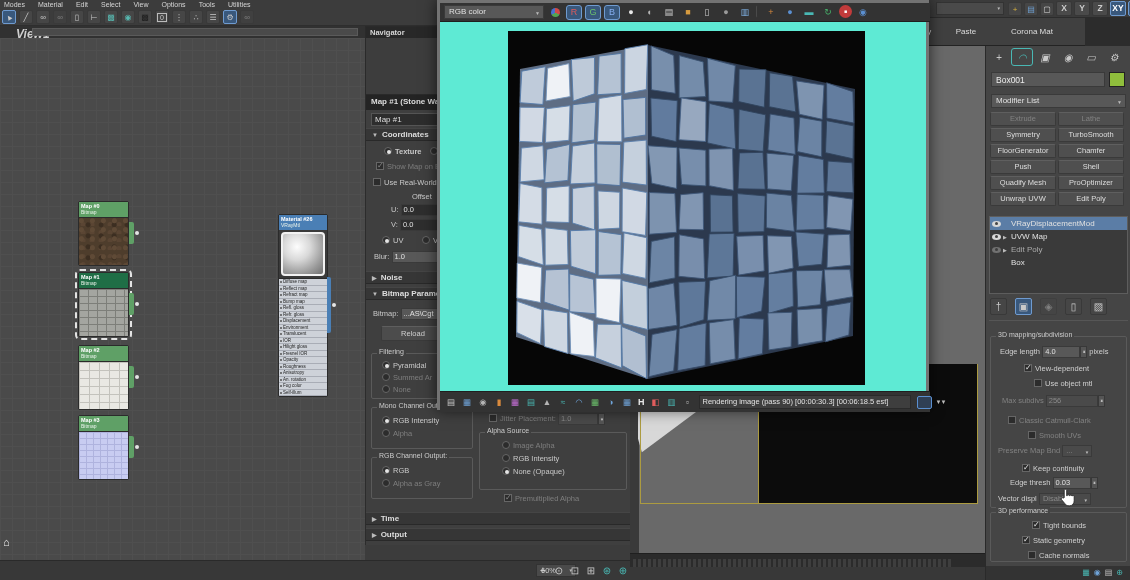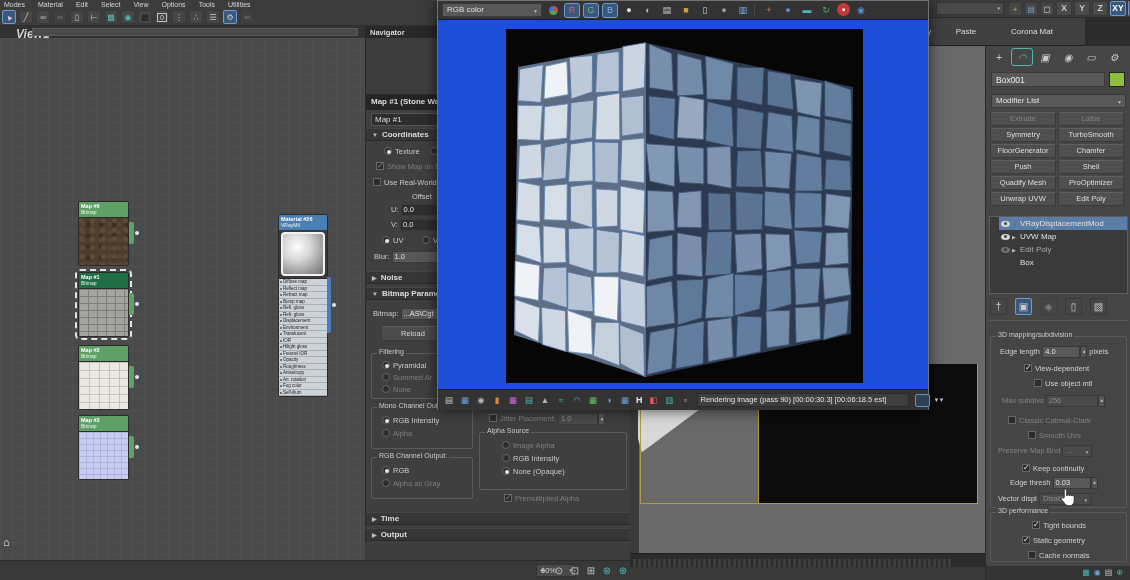--- a/index.html
+++ b/index.html
@@ -149,41 +149,41 @@
   .cpname{position:absolute;left:5px;top:26px;width:114px;height:15px;background:#585858;border:1px solid #3a3a3a;
           font-size:8.5px;color:#eee;padding:2px 0 0 4px;}
   .swatch{position:absolute;left:123px;top:26px;width:16px;height:15px;background:#8fbe3c;border:1px solid #222;}
   .modlist{position:absolute;left:5px;top:48px;width:135px;height:14px;background:#585858;border:1px solid #3a3a3a;
            font-size:8px;color:#e2e2e2;padding:1px 0 0 4px;}
   .modlist::after{content:"▼";position:absolute;right:3px;top:4px;font-size:5px;color:#bbb;}
   .modgrid{position:absolute;left:4px;top:66px;width:138px;display:flex;flex-wrap:wrap;gap:2px;}
   .modbtn{width:66px;height:14px;background:#4f4f4f;border:1px solid #3a3a3a;border-top-color:#5f5f5f;border-radius:2px;
           color:#dedede;font-size:7.5px;text-align:center;line-height:12px;overflow:hidden;}
   .modbtn.disabled{color:#828282;}
-  .stack{position:absolute;left:3px;top:170px;width:139px;height:78px;background:#3a3a3a;border:1px solid #5d5d5d;padding-left:9px;}
+  .stack{position:absolute;left:3px;top:170px;width:139px;height:78px;background:#3a3a3a;border:1px solid #5d5d5d;}
   .srow{height:13px;display:flex;align-items:center;font-size:8px;color:#e0e0e0;padding-left:2px;gap:2px;}
   .srow.sel{background:#5b7da6;}
   .srow .eye{width:9px;height:6px;background:#d8d8d8;border-radius:50%;flex:none;position:relative;}
   .srow .eye::after{content:"";position:absolute;left:3px;top:1.5px;width:3px;height:3px;background:#444;border-radius:50%;}
   .srow.dimmed .eye{opacity:.35;}
   .srow.leaf .eye{visibility:hidden;}
   .srow .arr{width:6px;flex:none;font-size:5px;color:#bbb;visibility:hidden;}
   .srow.arrow .arr{visibility:visible;}
   .srow.dimmed{color:#aaa;}
   .stacktools{position:absolute;left:4px;top:252px;display:flex;gap:8px;}
   .stacktools .ticon{width:17px;height:17px;font-size:10px;}
   .cpdivider{position:absolute;left:3px;top:274px;width:139px;height:1px;background:#2e2e2e;border-bottom:1px solid #565656;}
   .crow{position:absolute;font-size:7.5px;color:#cfcfcf;white-space:nowrap;height:12px;line-height:12px;}
   .crow.dim{color:#828282;}
   .cpfoot{position:absolute;left:0;top:520px;width:145px;height:14px;background:#333;display:flex;gap:4px;
           justify-content:flex-end;padding:2px 8px 0 0;}
   .cpfoot i{font-style:normal;font-size:8px;}
 
   
-  .vfb{position:absolute;left:437px;top:0;width:492px;height:410px;background:#1d4ed8;border:1px solid #737373;
+  .vfb{position:absolute;left:437px;top:0;width:492px;height:410px;background:#5eead4;border:3px solid #737373;
        box-shadow:0 0 14px rgba(0,0,0,.65);z-index:5;}
   .vfbtb{position:absolute;left:0;top:0;width:490px;height:19px;background:#333;border-bottom:1px solid #1f1f1f;
          display:flex;align-items:center;gap:3px;padding-left:4px;}
   .chandd{width:100px;height:14px;background:#585858;border:1px solid #3a3a3a;font-size:8px;color:#e0e0e0;
           padding:1px 0 0 4px;position:relative;flex:none;}
   .chandd::after{content:"▼";position:absolute;right:3px;top:4px;font-size:5px;color:#bbb;}
   .vfbtb .ticon{width:16px;height:15px;background:transparent;border-color:transparent;font-size:9px;flex:none;}
   .vfbtb .ticon.act{background:#39587c;border:1px solid #6f9bd0;border-radius:3px;}
   .vfbtb .ticon.sep{width:4px;border-left:1px solid #4a4a4a;height:13px;}
   .vfbtb .ticon.tri i{width:9px;height:9px;border-radius:50%;display:inline-block;
@@ -397,21 +397,21 @@
     <aside class="navigator">
       <div class="navhead">Navigator</div>
       <div class="navbody"></div>
     </aside>
 
     <section class="ppanel">
       <div class="ptitle">Map #1 (Stone Wall_</div>
       <div class="nmfield">Map #1</div>
 
       <div class="rollout" style="top:33px;"><i>▼</i><span>Coordinates</span></div>
-      <div class="prow" style="left:18px;top:51px;"><span class="rb on"></span><span>Texture</span></div>
+      <div class="prow" style="left:18px;top:51px;font-weight:bold;"><span class="rb on"></span><span>Texture</span></div>
       <div class="prow" style="left:64px;top:51px;"><span class="rb"></span><span>Environ</span></div>
       <div class="prow dim" style="left:10px;top:66px;"><span class="cb on"></span><span>Show Map on Ba</span></div>
       <div class="prow" style="left:7px;top:82px;"><span class="cb"></span><span>Use Real-World S</span></div>
       <div class="prow" style="left:46px;top:96px;"><span>Offset</span></div>
       <div class="prow" style="left:25px;top:109px;"><span>U:</span> <span class="fld dark" style="width:66px;">0.0</span></div>
       <div class="prow" style="left:25px;top:124px;"><span>V:</span> <span class="fld dark" style="width:66px;">0.0</span></div>
       <div class="prow" style="left:16px;top:140px;"><span class="rb on"></span><span>UV</span></div>
       <div class="prow" style="left:56px;top:140px;"><span class="rb"></span><span>VW</span></div>
       <div class="prow" style="left:8px;top:156px;"><span>Blur:</span> <span class="fld" style="width:50px;">1.0</span><span class="spin"></span></div>
 

